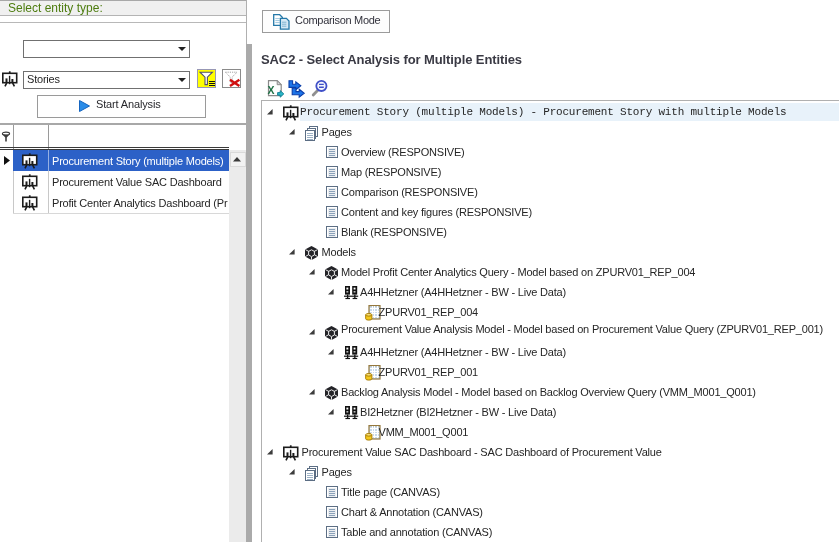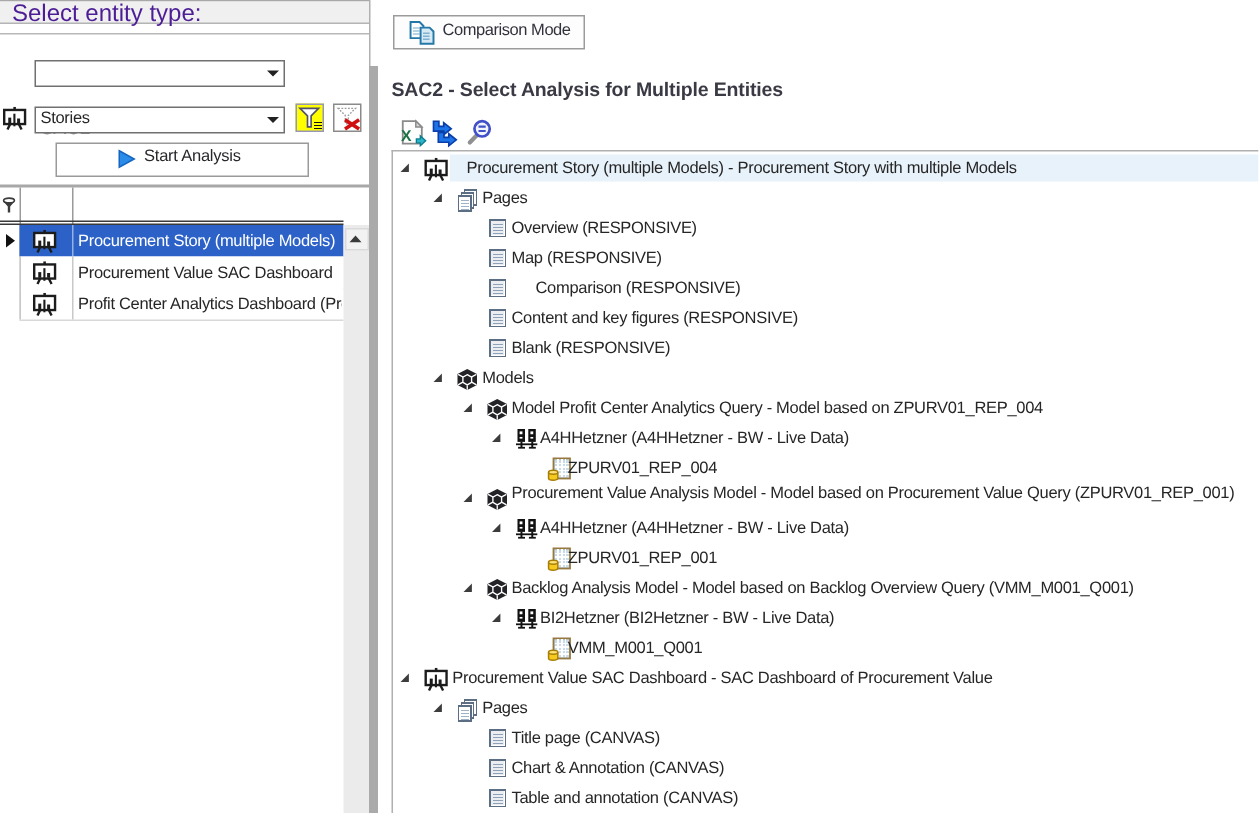--- a/index.html
+++ b/index.html
@@ -4,21 +4,21 @@
 html,body{margin:0;padding:0;}
 body{width:839px;height:542px;position:relative;overflow:hidden;background:#fff;
  font-family:"Liberation Sans",sans-serif;}
 .abs{position:absolute;}
 .txt{position:absolute;font-size:11px;letter-spacing:-0.2px;color:#262626;white-space:nowrap;}
 svg{position:absolute;overflow:visible;}
 </style></head><body>
 
 <div class="abs" style="left:0px;top:0px;width:246px;height:1px;background:#a8a8a8;"></div>
 <div class="abs" style="left:0px;top:1px;width:246px;height:14px;background:#f0f0f0;border-bottom:1px solid #b4b4b4;"></div>
-<div class="txt" style="left:8px;top:1px;font-size:16px;letter-spacing:0;color:#4c1d95;">Select entity type:</div>
+<div class="txt" style="left:8px;top:1px;font-size:12px;letter-spacing:0;color:#4d7c0f;">Select entity type:</div>
 <div class="abs" style="left:0px;top:22px;width:246px;height:1px;background:#b8b8b8;"></div>
 <div class="abs" style="left:23px;top:40px;width:165px;height:16px;background:#fff;border:1px solid #707070;"></div>
 <div class="txt" style="left:27px;top:42px;font-size:13px;margin-top:35px;">SAC2</div>
 <svg class="abs" style="left:178px;top:47px" width="8" height="4" viewBox="0 0 8 4">
     <polygon points="0,0 8,0 4,4" fill="#222"></polygon>
   </svg>
 <svg class="abs" style="left:2px;top:71px" width="15.5" height="15.5" viewBox="0 0 15.5 15.5">
     <rect x="0.8" y="2.3" width="13.9" height="9.4" fill="#fff" stroke="#1c1c1c" stroke-width="1.6"></rect>
     <rect x="6.9" y="0.3" width="1.7" height="2" fill="#1c1c1c"></rect>
     <rect x="3.5" y="7.4" width="2" height="3.8" fill="#1c1c1c"></rect>
@@ -133,21 +133,21 @@
     <polygon points="0,5.6 5.6,5.6 5.6,0" fill="#3c3c3c"></polygon>
   </svg>
 <svg class="abs" style="left:283px;top:105px" width="15.5" height="15.5" viewBox="0 0 15.5 15.5">
     <rect x="0.8" y="2.3" width="13.9" height="9.4" fill="#fff" stroke="#1c1c1c" stroke-width="1.6"></rect>
     <rect x="6.9" y="0.3" width="1.7" height="2" fill="#1c1c1c"></rect>
     <rect x="3.5" y="7.4" width="2" height="3.8" fill="#1c1c1c"></rect>
     <rect x="9.4" y="8" width="2" height="3.2" fill="#1c1c1c"></rect>
     <rect x="6.9" y="4.8" width="1.4" height="8.4" fill="#1c1c1c"></rect>
     <path d="M4.7 11.8 L3 15.3 M10.6 11.8 L12.4 15.3" stroke="#1c1c1c" stroke-width="1.6" fill="none"></path>
   </svg>
-<div class="txt" style="left:311px;top:105.5px;">Procurement Story (multiple Models) - Procurement Story with multiple Models</div>
+<div class="txt" style="left:300px;top:105.5px;font-family:Liberation Mono, monospace;">Procurement Story (multiple Models) - Procurement Story with multiple Models</div>
 <svg class="abs" style="left:288.5px;top:129px" width="6" height="6" viewBox="0 0 6 6">
     <polygon points="0,5.6 5.6,5.6 5.6,0" fill="#3c3c3c"></polygon>
   </svg>
 <svg class="abs" style="left:304.5px;top:125.5px" width="14" height="16" viewBox="0 0 14 16">
     <g shape-rendering="crispEdges">
       <rect x="4.5" y="0.5" width="8" height="10" fill="#fff" stroke="#5c6e84"></rect>
       <rect x="2.5" y="2.5" width="8" height="10" fill="#fff" stroke="#5c6e84"></rect>
       <rect x="0.5" y="4.5" width="8.5" height="10" fill="#fff" stroke="#5c6e84"></rect>
       <rect x="2" y="7" width="5.5" height="1" fill="#9db2c6"></rect>
       <rect x="2" y="9" width="5.5" height="1" fill="#9db2c6"></rect>
@@ -181,21 +181,21 @@
 <svg class="abs" style="left:325.5px;top:185.5px" width="12" height="13" viewBox="0 0 12 13">
     <g shape-rendering="crispEdges">
       <rect x="0.5" y="0.5" width="10.5" height="11" fill="#fff" stroke="#5c6e84"></rect>
       <rect x="1.5" y="1.5" width="8.5" height="9" fill="#5c6e84" fill-opacity="0.12"></rect>
       <rect x="2.5" y="3" width="6.5" height="1" fill="#8ba2ba"></rect>
       <rect x="2.5" y="5" width="6.5" height="1" fill="#8ba2ba"></rect>
       <rect x="2.5" y="7" width="6.5" height="1" fill="#8ba2ba"></rect>
       <rect x="2.5" y="9" width="6.5" height="1" fill="#8ba2ba"></rect>
     </g>
   </svg>
-<div class="txt" style="left:341px;top:185.5px;margin-left:16px;">Comparison (RESPONSIVE)</div>
+<div class="txt" style="left:341px;top:185.5px;">Comparison (RESPONSIVE)</div>
 <svg class="abs" style="left:325.5px;top:205.5px" width="12" height="13" viewBox="0 0 12 13">
     <g shape-rendering="crispEdges">
       <rect x="0.5" y="0.5" width="10.5" height="11" fill="#fff" stroke="#5c6e84"></rect>
       <rect x="1.5" y="1.5" width="8.5" height="9" fill="#5c6e84" fill-opacity="0.12"></rect>
       <rect x="2.5" y="3" width="6.5" height="1" fill="#8ba2ba"></rect>
       <rect x="2.5" y="5" width="6.5" height="1" fill="#8ba2ba"></rect>
       <rect x="2.5" y="7" width="6.5" height="1" fill="#8ba2ba"></rect>
       <rect x="2.5" y="9" width="6.5" height="1" fill="#8ba2ba"></rect>
     </g>
   </svg>

